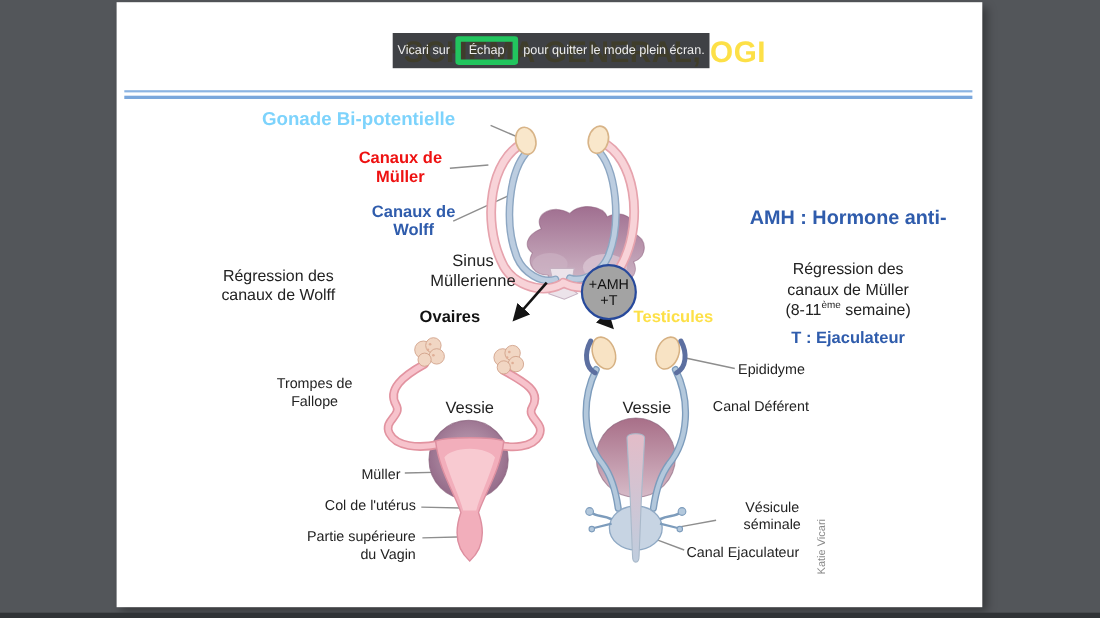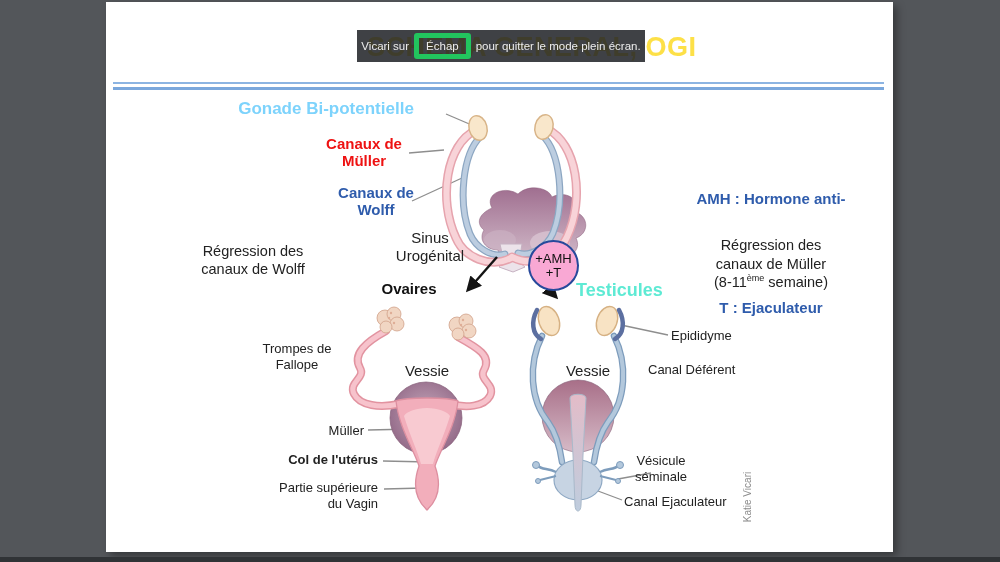--- a/index.html
+++ b/index.html
@@ -30,21 +30,21 @@
     display:flex;align-items:center;justify-content:center;gap:5px;
     color:#ededed;font-size:11.5px;white-space:nowrap;
   }
   #toast .key{
     display:inline-block;border:5px solid #22c55e;border-radius:3px;
     padding:1.5px 7px;line-height:13px;text-align:right;
   }
   .sup{font-size:9px;vertical-align:super;line-height:0;}
   #amh-circle{
     position:absolute;left:528px;top:240px;width:47px;height:47px;z-index:4;
-    border:2.5px solid var(--circle-blue,#27499b);border-radius:50%;background:#f9a8d4;
+    border:2.5px solid var(--circle-blue,#27499b);border-radius:50%;background:#a3a3a3;
     display:flex;flex-direction:column;align-items:center;justify-content:center;
     font-size:13px;line-height:13.5px;color:#111;
   }
   #credit{
     position:absolute;left:719px;top:491px;width:58px;height:12px;z-index:4;
     transform:rotate(-90deg);transform-origin:center;
     font-size:10px;color:#8a8a8a;text-align:center;white-space:nowrap;
   }
 </style>
 </head>
@@ -178,65 +178,65 @@
     <path d="M619,310 C625,321 624,334 615,339" fill="none" stroke="#5c6fa0" stroke-width="4.5" stroke-linecap="round"></path>
   </g>
 </svg>
 
 <div class="lbl b nw c" style="left:226px;top:99px;width:200px;font-size:17px;color:#7dd3fc;">Gonade Bi-potentielle</div>
 
 <div class="lbl b c red" style="left:318px;top:136px;width:92px;font-size:15px;line-height:16.5px;">Canaux de Müller</div>
 
 <div class="lbl b c blue" style="left:330px;top:185px;width:92px;font-size:15px;line-height:16.5px;">Canaux de Wolff</div>
 
-<div class="lbl c" style="left:384px;top:229px;width:92px;font-size:15px;line-height:18px;">Sinus Urogénital</div>
+<div class="lbl c" style="left:384px;top:229px;width:92px;font-size:15px;line-height:18px;">Sinus Müllerienne</div>
 
 <div class="lbl c" style="left:177px;top:242px;width:152px;font-size:14.5px;line-height:18px;">
   <div>Régression des</div>
   <div>canaux de Wolff</div>
 </div>
 
 <div class="lbl b c" style="left:371px;top:280px;width:76px;font-size:15px;color:#111;">Ovaires</div>
 
-<div class="lbl b nw" style="left:576px;top:280px;font-size:18px;color:#5eead4;">Testicules</div>
+<div class="lbl b nw" style="left:576px;top:280px;font-size:15px;color:#fde047;">Testicules</div>
 
 <div id="amh-circle">
   <span>+AMH</span>
   <span>+T</span>
 </div>
 
-<div class="lbl b c blue" style="left:666px;top:190px;width:210px;font-size:15px;line-height:17.5px;">
+<div class="lbl b c blue" style="left:666px;top:190px;width:210px;font-size:18px;line-height:17.5px;">
   <div>AMH : Hormone anti-</div>
 </div>
 
 <div class="lbl c" style="left:690px;top:236px;width:162px;font-size:14.5px;line-height:18.5px;">
   <div>Régression des</div>
   <div>canaux de Müller</div>
   <div><span>(8-11</span><span class="sup">ème</span><span> semaine)</span></div>
 </div>
 
 <div class="lbl b c blue" style="left:690px;top:299px;width:162px;font-size:15px;">T : Ejaculateur</div>
 
-<div class="lbl c" style="left:249px;top:341px;width:96px;font-size:13px;line-height:15.5px;">Trompes de Fallope</div>
+<div class="lbl c" style="left:238px;top:341px;width:96px;font-size:13px;line-height:15.5px;">Trompes de Fallope</div>
 
 <div class="lbl c" style="left:397px;top:362px;width:60px;font-size:15px;">Vessie</div>
 
 <div class="lbl r nw" style="left:302px;top:423px;width:62px;font-size:13px;">Müller</div>
 
-<div class="lbl r nw" style="left:268px;top:452px;width:110px;font-size:13px;font-weight:bold;">Col de l'utérus</div>
+<div class="lbl r nw" style="left:268px;top:452px;width:110px;font-size:13px;">Col de l'utérus</div>
 
 <div class="lbl c" style="left:262px;top:480px;width:116px;font-size:13px;line-height:15.5px;text-align:right;">Partie supérieure du Vagin</div>
 
 <div class="lbl nw" style="left:671px;top:328px;font-size:13px;">Epididyme</div>
 
 <div class="lbl c" style="left:558px;top:362px;width:60px;font-size:15px;">Vessie</div>
 
 <div class="lbl nw" style="left:648px;top:362px;font-size:13px;">Canal Déférent</div>
 
-<div class="lbl c" style="left:623px;top:453px;width:76px;font-size:13px;line-height:15.5px;">Vésicule séminale</div>
+<div class="lbl c" style="left:664px;top:453px;width:76px;font-size:13px;line-height:15.5px;">Vésicule séminale</div>
 
 <div class="lbl nw" style="left:624px;top:494px;font-size:13px;">Canal Ejaculateur</div>
 
 <div id="credit">Katie Vicari</div>
 
 <div id="toast">
   <span>Vicari sur</span>
   <span class="key">Échap</span>
   <span>pour quitter le mode plein écran.</span>
 </div>

